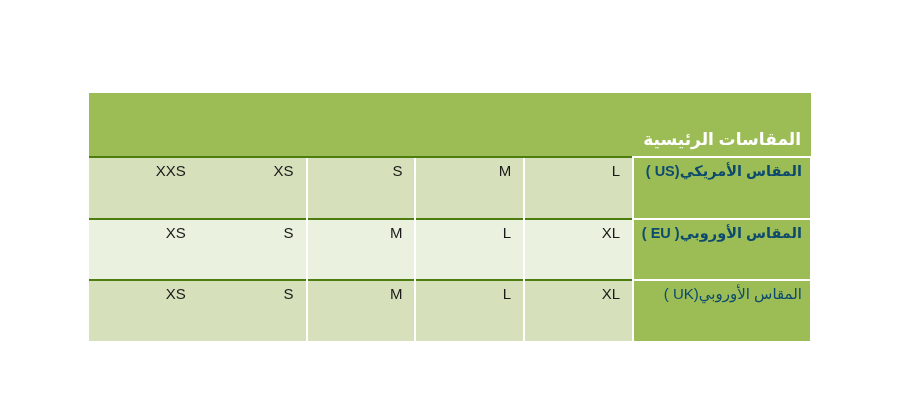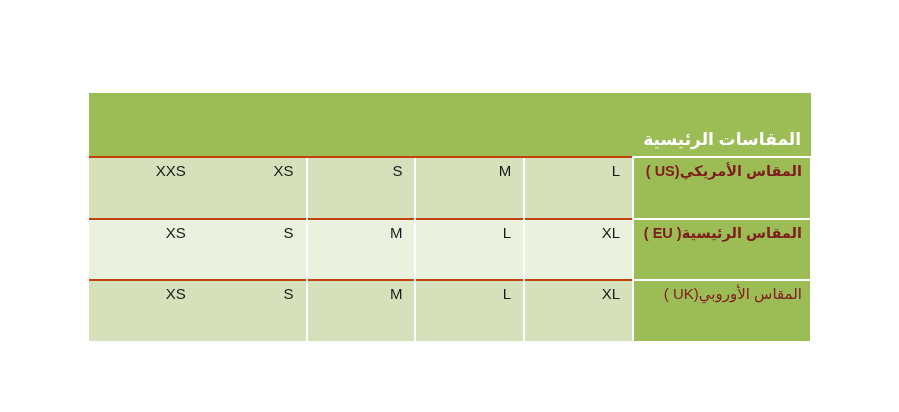--- a/index.html
+++ b/index.html
@@ -47,42 +47,42 @@
     font-size: 17px;
     font-weight: bold;
     line-height: 1.2;
     padding-bottom: 6px;
     white-space: nowrap;
   }
 
   
   td.row-label {
     background: #9CBC55;
-    color: #7f1d1d;
+    color: #0c4a6e;
     text-align: right;
     vertical-align: top;
     padding: 4px 8px 0 6px;
     font-size: 14.5px;
     line-height: 1.25;
     border-right: 2px solid #ffffff;
     border-top: 2px solid #ffffff;
     white-space: nowrap;
   }
   td.row-label.bold-label { font-weight: bold; }
   td.row-label.regular-label { font-weight: normal; font-size: 15px; }
 
   
   td.data-cell {
     text-align: right;
     vertical-align: top;
     padding: 3px 12px 0 0;
     font-size: 15px;
     color: #1a1a1a;
     border-right: 2px solid #ffffff;
-    border-top: 2px solid #c2410c;
+    border-top: 2px solid #4d7c0f;
     direction: ltr;
     line-height: 1.3;
     white-space: nowrap;
   }
   td.data-cell:last-child { border-right: none; }
 
   tr.band-dark  td.data-cell { background: #D6E1BC; height: 57px; }
   tr.band-light td.data-cell { background: #EAF1DF; height: 56px; }
   tr.band-dark2 td.data-cell { background: #D6E1BC; height: 57px; }
 </style>
@@ -107,21 +107,21 @@
     <tbody>
       <tr class="band-dark">
         <td class="row-label bold-label">المقاس الأمريكي(US )</td>
         <td class="data-cell">L</td>
         <td class="data-cell">M</td>
         <td class="data-cell">S</td>
         <td class="data-cell">XS</td>
         <td class="data-cell">XXS</td>
       </tr>
       <tr class="band-light">
-        <td class="row-label bold-label">المقاس الرئيسية( EU )</td>
+        <td class="row-label bold-label">المقاس الأوروبي( EU )</td>
         <td class="data-cell">XL</td>
         <td class="data-cell">L</td>
         <td class="data-cell">M</td>
         <td class="data-cell">S</td>
         <td class="data-cell">XS</td>
       </tr>
       <tr class="band-dark2">
         <td class="row-label regular-label">المقاس الأوروبي(UK )</td>
         <td class="data-cell">XL</td>
         <td class="data-cell">L</td>

